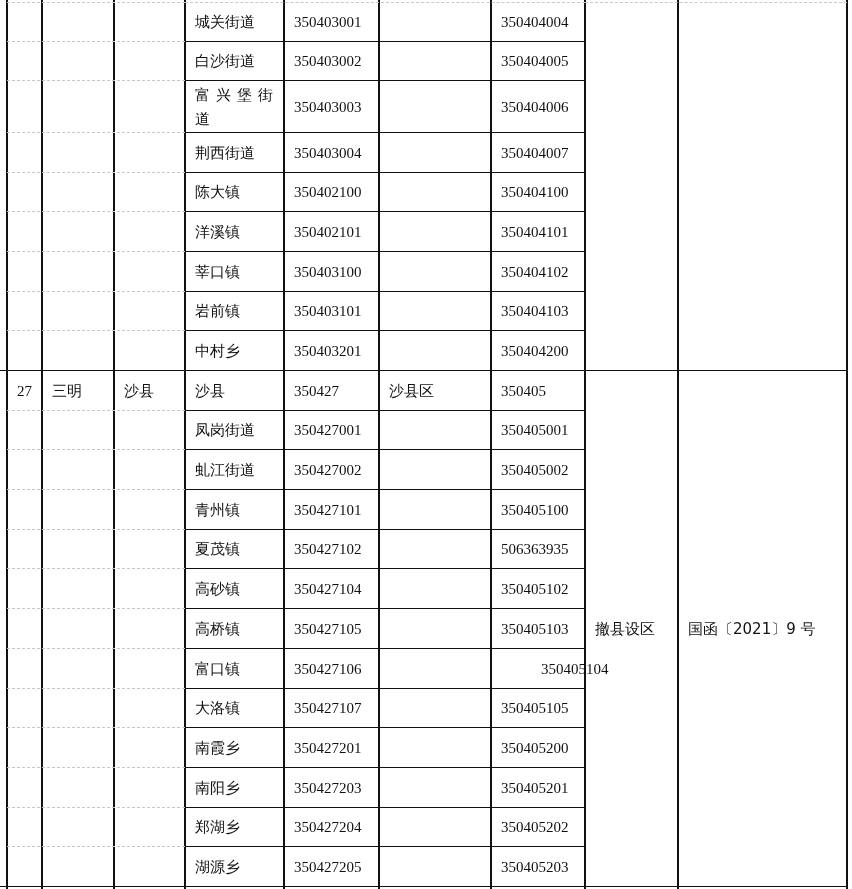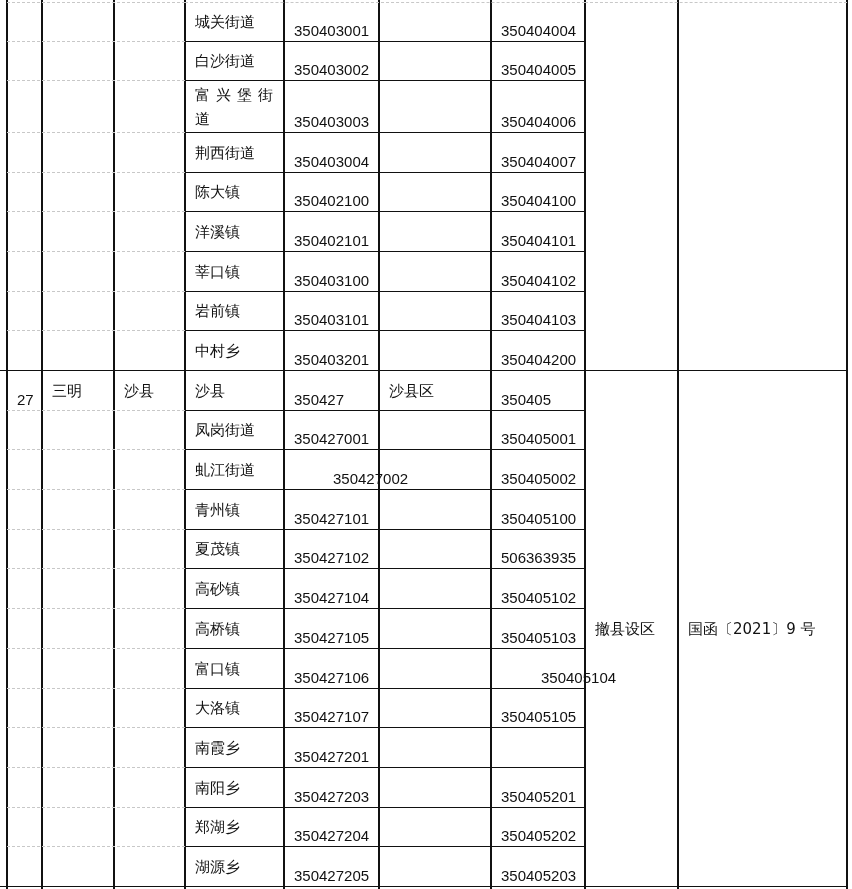--- a/index.html
+++ b/index.html
@@ -4,21 +4,21 @@
 <style>
   html, body { margin: 0; padding: 0; background: #ffffff; }
   body { width: 852px; height: 889px; overflow: hidden; position: relative;
          font-family: "DejaVu Sans", "Liberation Sans", sans-serif; color: #111; }
   #sheet { position: absolute; left: 0; top: 0; width: 852px; height: 889px; }
   .vline { position: absolute; width: 0; border-left: 2px solid #111; }
   .hline { position: absolute; height: 0; border-top: 1.5px solid #111; }
   .hdot  { position: absolute; height: 0; border-top: 1px dashed #c8c8c8; }
   .cell { position: absolute; box-sizing: border-box; font-size: 15px; line-height: 20px;
           display: flex; align-items: center; padding-left: 9px; white-space: nowrap; }
-  .cell.num { font-family: Liberation Sans, sans-serif; font-size: 15px; align-items: flex-end; }
+  .cell.num { font-family: Liberation Serif, serif; font-size: 15px; }
   .cell.wrap { white-space: normal; letter-spacing: 6px; line-height: 24px; padding-right: 4px; }
 </style>
 </head>
 <body>
 
 <div id="sheet">
     <div class="vline" style="left: 6px; top: 0px; height: 889px;"></div>
     <div class="vline" style="left: 41px; top: 0px; height: 889px;"></div>
     <div class="vline" style="left: 113px; top: 0px; height: 889px;"></div>
     <div class="vline" style="left: 184px; top: 0px; height: 889px;"></div>
@@ -193,21 +193,21 @@
       <span></span>
     </div>
     <div class="cell num" style="left: 492px; width: 93px; top: 411px; height: 38px;">
       <span>350405001</span>
     </div>
     <div class="hdot" style="left: 7px; width: 178px; top: 410px;"></div>
     <div class="hline" style="left: 185px; width: 400px; top: 410px;"></div>
     <div class="cell" style="left: 186px; width: 98px; top: 450px; height: 39px;">
       <span>虬江街道</span>
     </div>
-    <div class="cell num" style="left: 285px; width: 94px; top: 450px; height: 39px; margin-left: 39px;">
+    <div class="cell num" style="left: 285px; width: 94px; top: 450px; height: 39px;">
       <span>350427002</span>
     </div>
     <div class="cell" style="left: 380px; width: 111px; top: 450px; height: 39px;">
       <span></span>
     </div>
     <div class="cell num" style="left: 492px; width: 93px; top: 450px; height: 39px;">
       <span>350405002</span>
     </div>
     <div class="hdot" style="left: 7px; width: 178px; top: 449px;"></div>
     <div class="hline" style="left: 185px; width: 400px; top: 449px;"></div>
@@ -296,20 +296,23 @@
     <div class="hdot" style="left: 7px; width: 178px; top: 688px;"></div>
     <div class="hline" style="left: 185px; width: 400px; top: 688px;"></div>
     <div class="cell" style="left: 186px; width: 98px; top: 728px; height: 39px;">
       <span>南霞乡</span>
     </div>
     <div class="cell num" style="left: 285px; width: 94px; top: 728px; height: 39px;">
       <span>350427201</span>
     </div>
     <div class="cell" style="left: 380px; width: 111px; top: 728px; height: 39px;">
       <span></span>
+    </div>
+    <div class="cell num" style="left: 492px; width: 93px; top: 728px; height: 39px;">
+      <span>350405200</span>
     </div>
     <div class="hdot" style="left: 7px; width: 178px; top: 727px;"></div>
     <div class="hline" style="left: 185px; width: 400px; top: 727px;"></div>
     <div class="cell" style="left: 186px; width: 98px; top: 768px; height: 39px;">
       <span>南阳乡</span>
     </div>
     <div class="cell num" style="left: 285px; width: 94px; top: 768px; height: 39px;">
       <span>350427203</span>
     </div>
     <div class="cell" style="left: 380px; width: 111px; top: 768px; height: 39px;">

